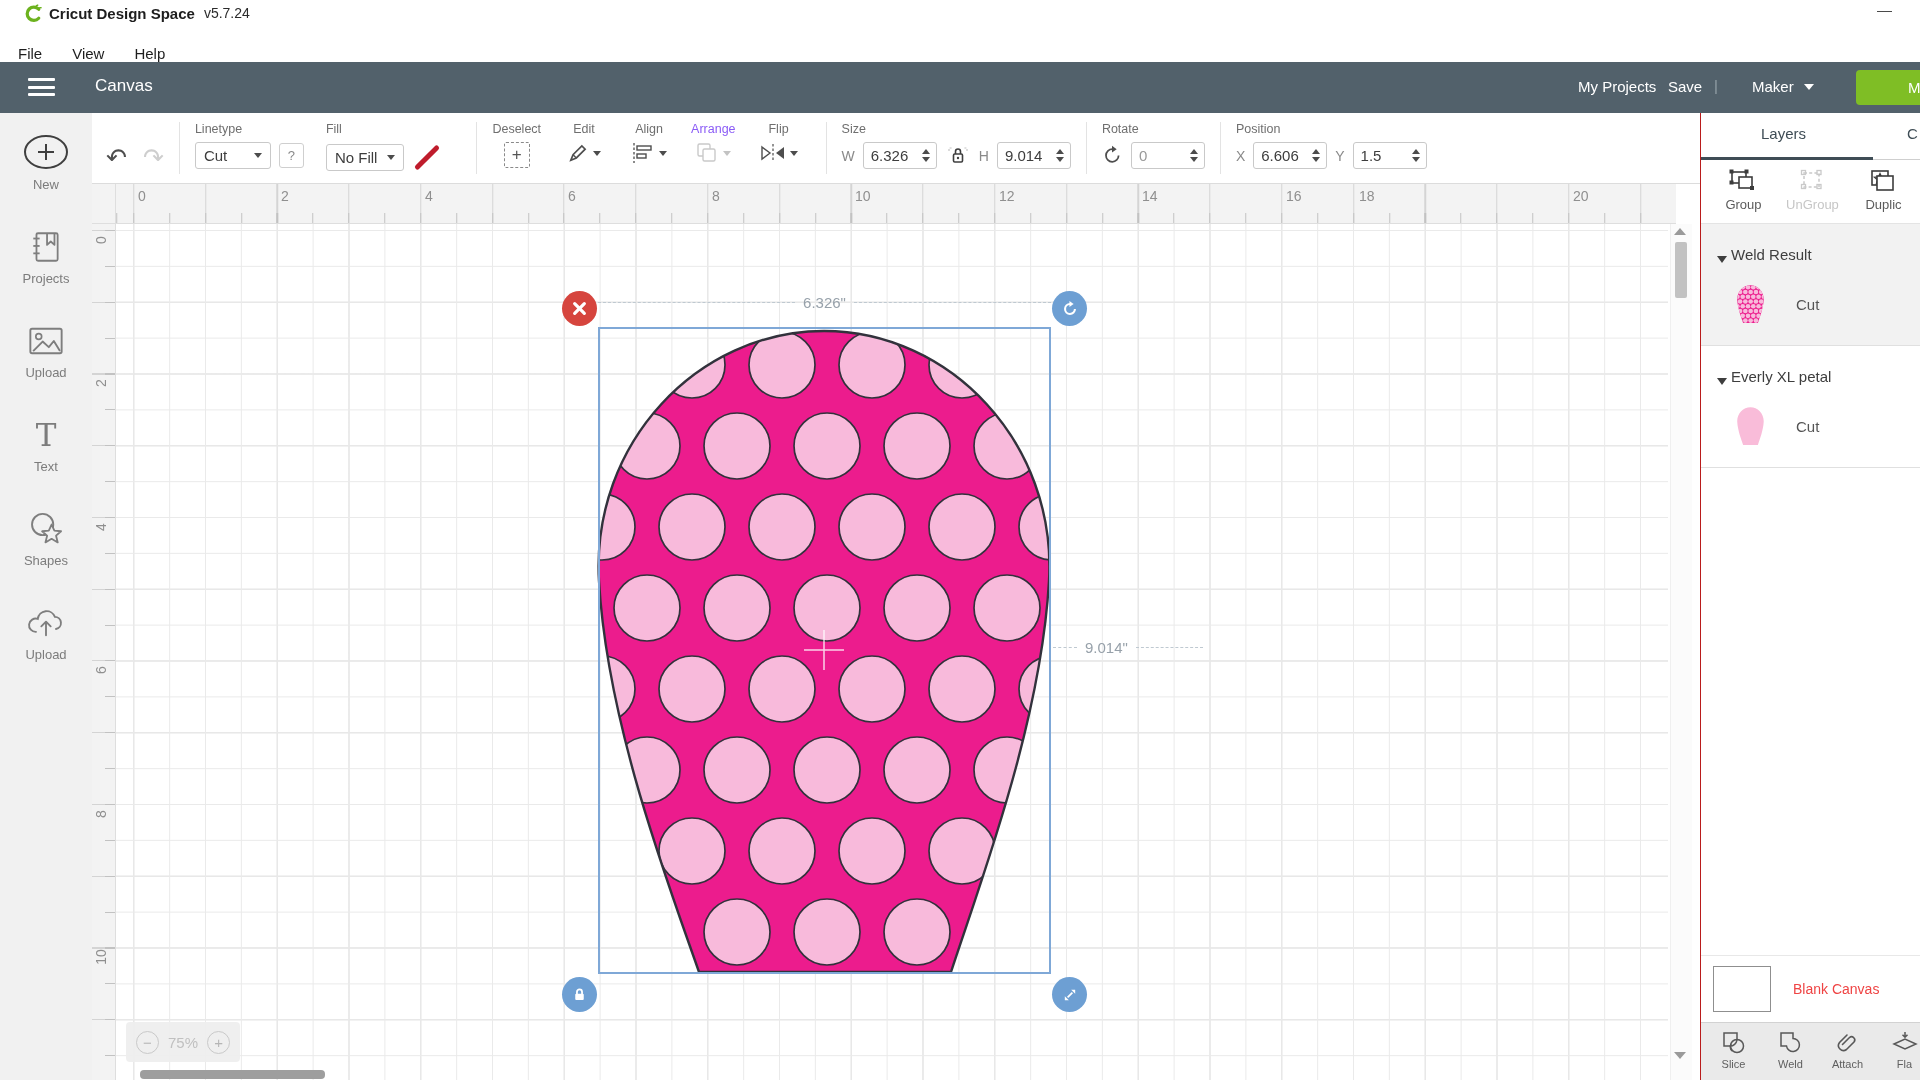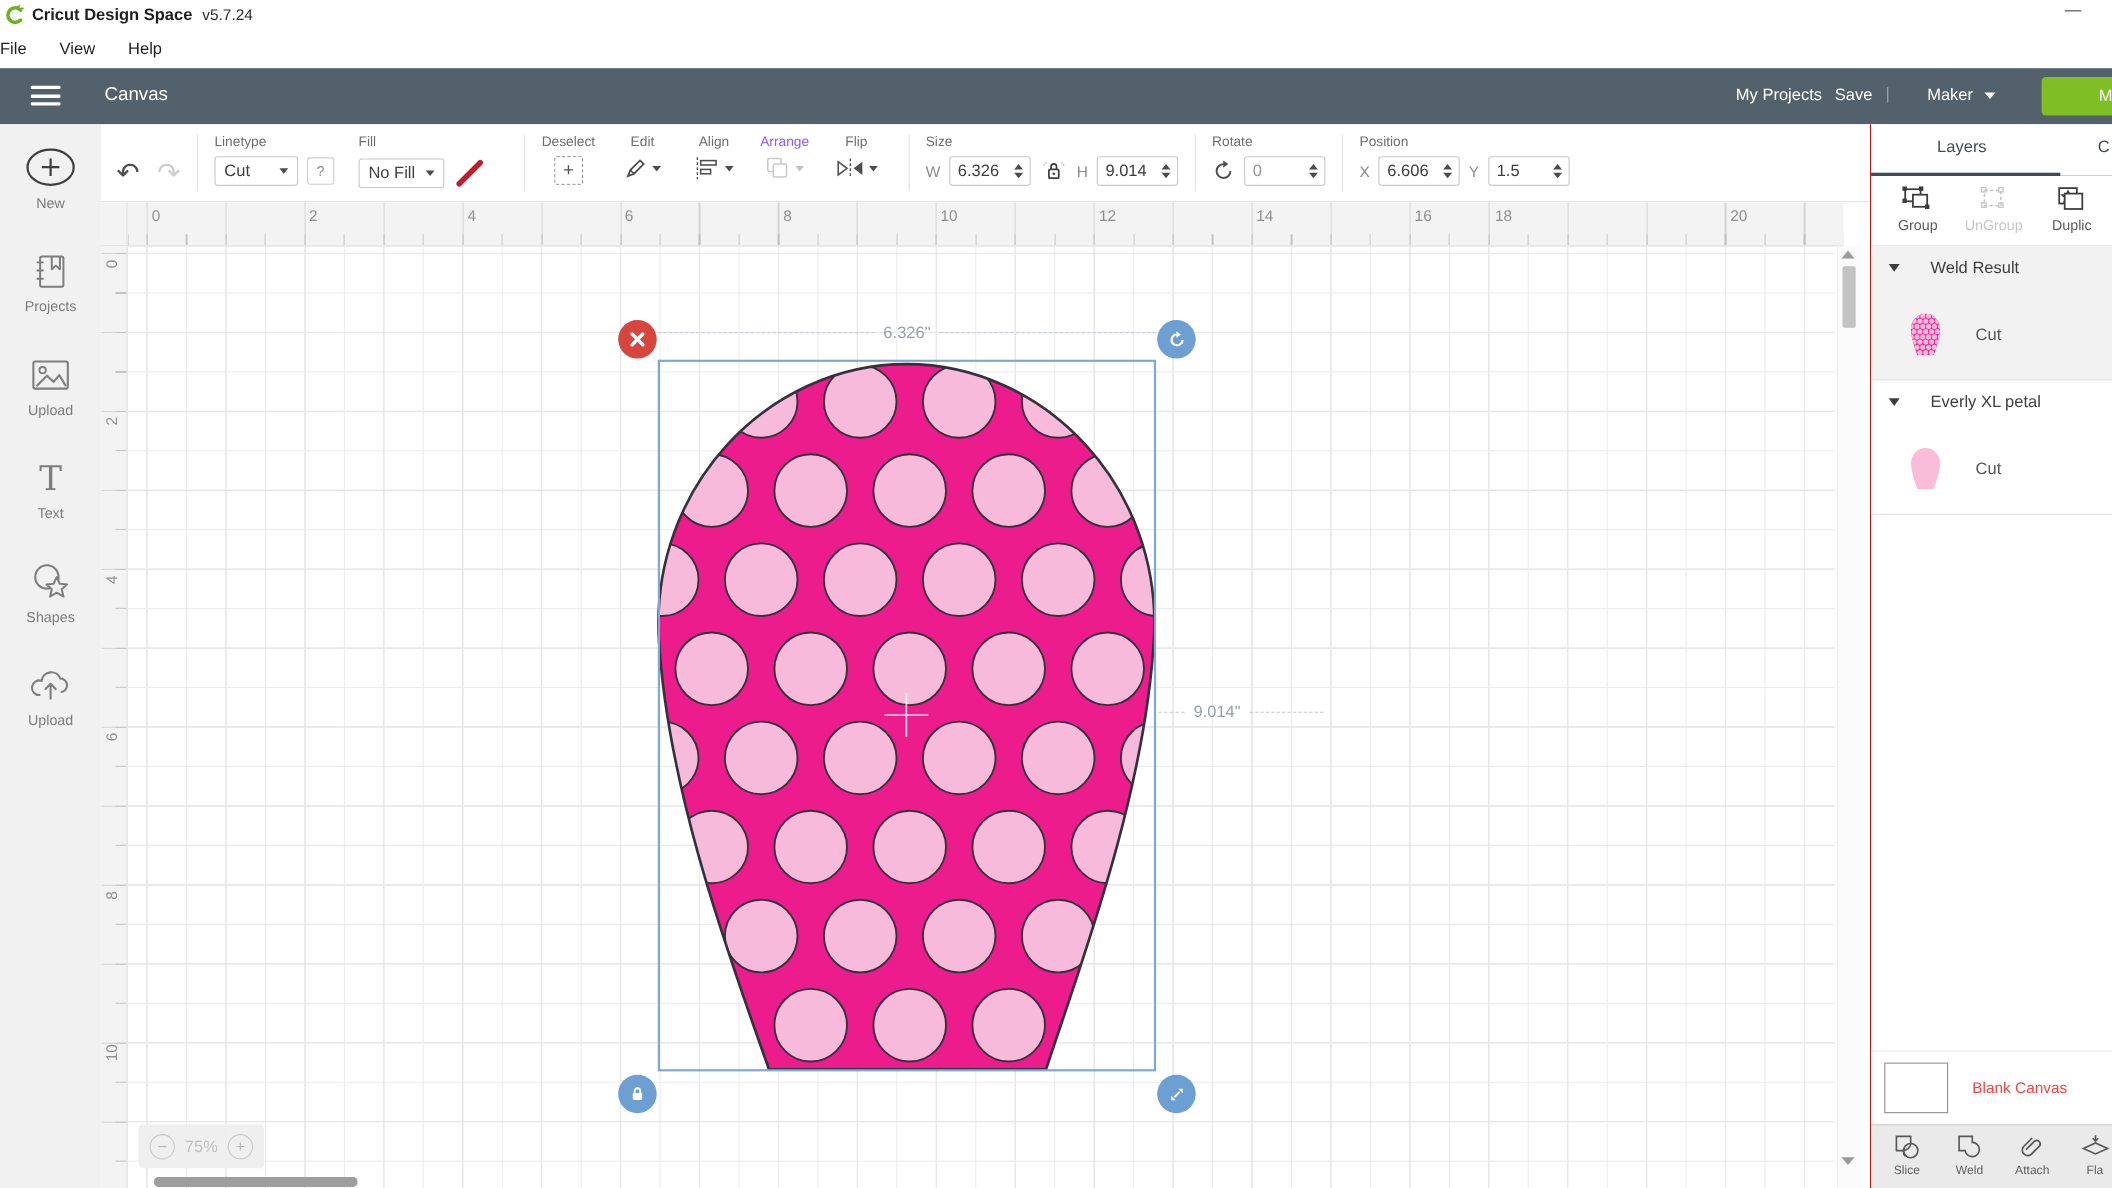--- a/index.html
+++ b/index.html
@@ -6,28 +6,28 @@
     --shape:#EC1C8D; --dot:#F8BADB; --outline:#32323C; --everly:#F9BCD9;
     --sel:#7FA8D7; --hblue:#6D9FD3; --hred:#D6453E; --hdr:#52616B; --green:#7FBE25;
   }
   *{box-sizing:border-box}
   html,body{margin:0;padding:0}
   body{width:1920px;height:1080px;overflow:hidden;position:relative;background:#fff;
        font-family:"Liberation Sans",sans-serif;-webkit-font-smoothing:antialiased}
 
   
   .titlebar{position:absolute;left:0;top:0;width:1920px;height:26px;background:#fff;
-            display:flex;align-items:center;padding-left:4px}
+            display:flex;align-items:center;padding-left:24px}
   .app-title{font-size:15px;font-weight:bold;color:#1d1d1d;margin-left:6px}
   .app-version{font-size:14px;color:#2b2b2b;margin-left:9px}
   .minimize-btn{position:absolute;right:28px;top:1px;color:#4a4a4a;font-size:15px;cursor:default}
 
   
   .menubar{position:absolute;left:0;top:26px;width:1920px;height:36px;background:#fff;
-           display:flex;align-items:center;gap:30px;font-size:15px;color:#1e1e1e}
+           display:flex;align-items:flex-end;gap:30px;padding-left:18px;font-size:15px;color:#1e1e1e}
 
   
   .appheader{position:absolute;left:0;top:62px;width:1920px;height:51px;background:var(--hdr);color:#fff}
   .hamburger{position:absolute;left:28px;top:16px;width:27px;display:flex;flex-direction:column;gap:4.5px;cursor:pointer}
   .hamburger span{display:block;height:3px;background:#fff;border-radius:1px}
   .hdr-title{position:absolute;left:95px;top:14px;font-size:17px}
   .hdr-link{position:absolute;top:16px;font-size:15px;cursor:pointer}
   .hdr-sep{position:absolute;top:15px;color:#93a0a8;font-size:15px}
   .maker{position:absolute;left:1752px;top:16px;font-size:15px;display:flex;align-items:center;gap:10px;cursor:pointer}
   .caret-w{width:0;height:0;border-left:5px solid transparent;border-right:5px solid transparent;border-top:6px solid #fff}
@@ -132,21 +132,21 @@
 
   
   .rpanel{position:absolute;left:1700px;top:113px;width:220px;height:967px;background:#fff;border-left:1px solid #b91c1c}
   .rtabs{position:relative;height:47px;border-bottom:1px solid #cfcfcf}
   .rtab{position:absolute;top:12px;font-size:15px;color:#3f4d56;cursor:pointer}
   .rtab-underline{position:absolute;left:0;bottom:-1px;width:172px;height:3px;background:#3f4d56}
   .ractions{height:64px;border-bottom:1px solid #e4e4e4;display:flex;padding-left:8px}
   .ract{width:85px;display:flex;flex-direction:column;align-items:center;padding-top:8px;cursor:pointer}
   .ract .lbl{font-size:13px;color:#5b5b5b;margin-top:3px;white-space:nowrap}
   .ract.disabled .lbl{color:#c6c6c6}
-  .layer-head{height:39px;display:flex;align-items:center;gap:28px;padding-left:16px;cursor:pointer}
+  .layer-head{height:39px;display:flex;align-items:flex-end;gap:4px;padding-left:16px;cursor:pointer}
   .layer-head .name{font-size:15px;color:#3e3e3e}
   .caret-layer{width:0;height:0;border-left:5.5px solid transparent;border-right:5.5px solid transparent;border-top:7px solid #3e3e3e}
   .layer-row{height:82px;display:flex;align-items:center;gap:32px;padding-left:36px;cursor:pointer}
   .layer-row .cut{font-size:15px;color:#555}
   .sec-weld{background:#f2f2f2;border-bottom:1px solid #e0e0e0}
   .sec-everly{background:#fff;border-bottom:1px solid #e0e0e0}
   .blank-row{position:absolute;left:0;top:842px;width:220px;height:67px;background:#fff;border-top:1px solid #e8e8e8;
              display:flex;align-items:center}
   .blank-swatch{width:58px;height:46px;background:#fff;border:1px solid #8f8f8f;margin-left:12px;cursor:pointer}
   .blank-label{font-size:14px;color:#ef4444;margin-left:22px}

